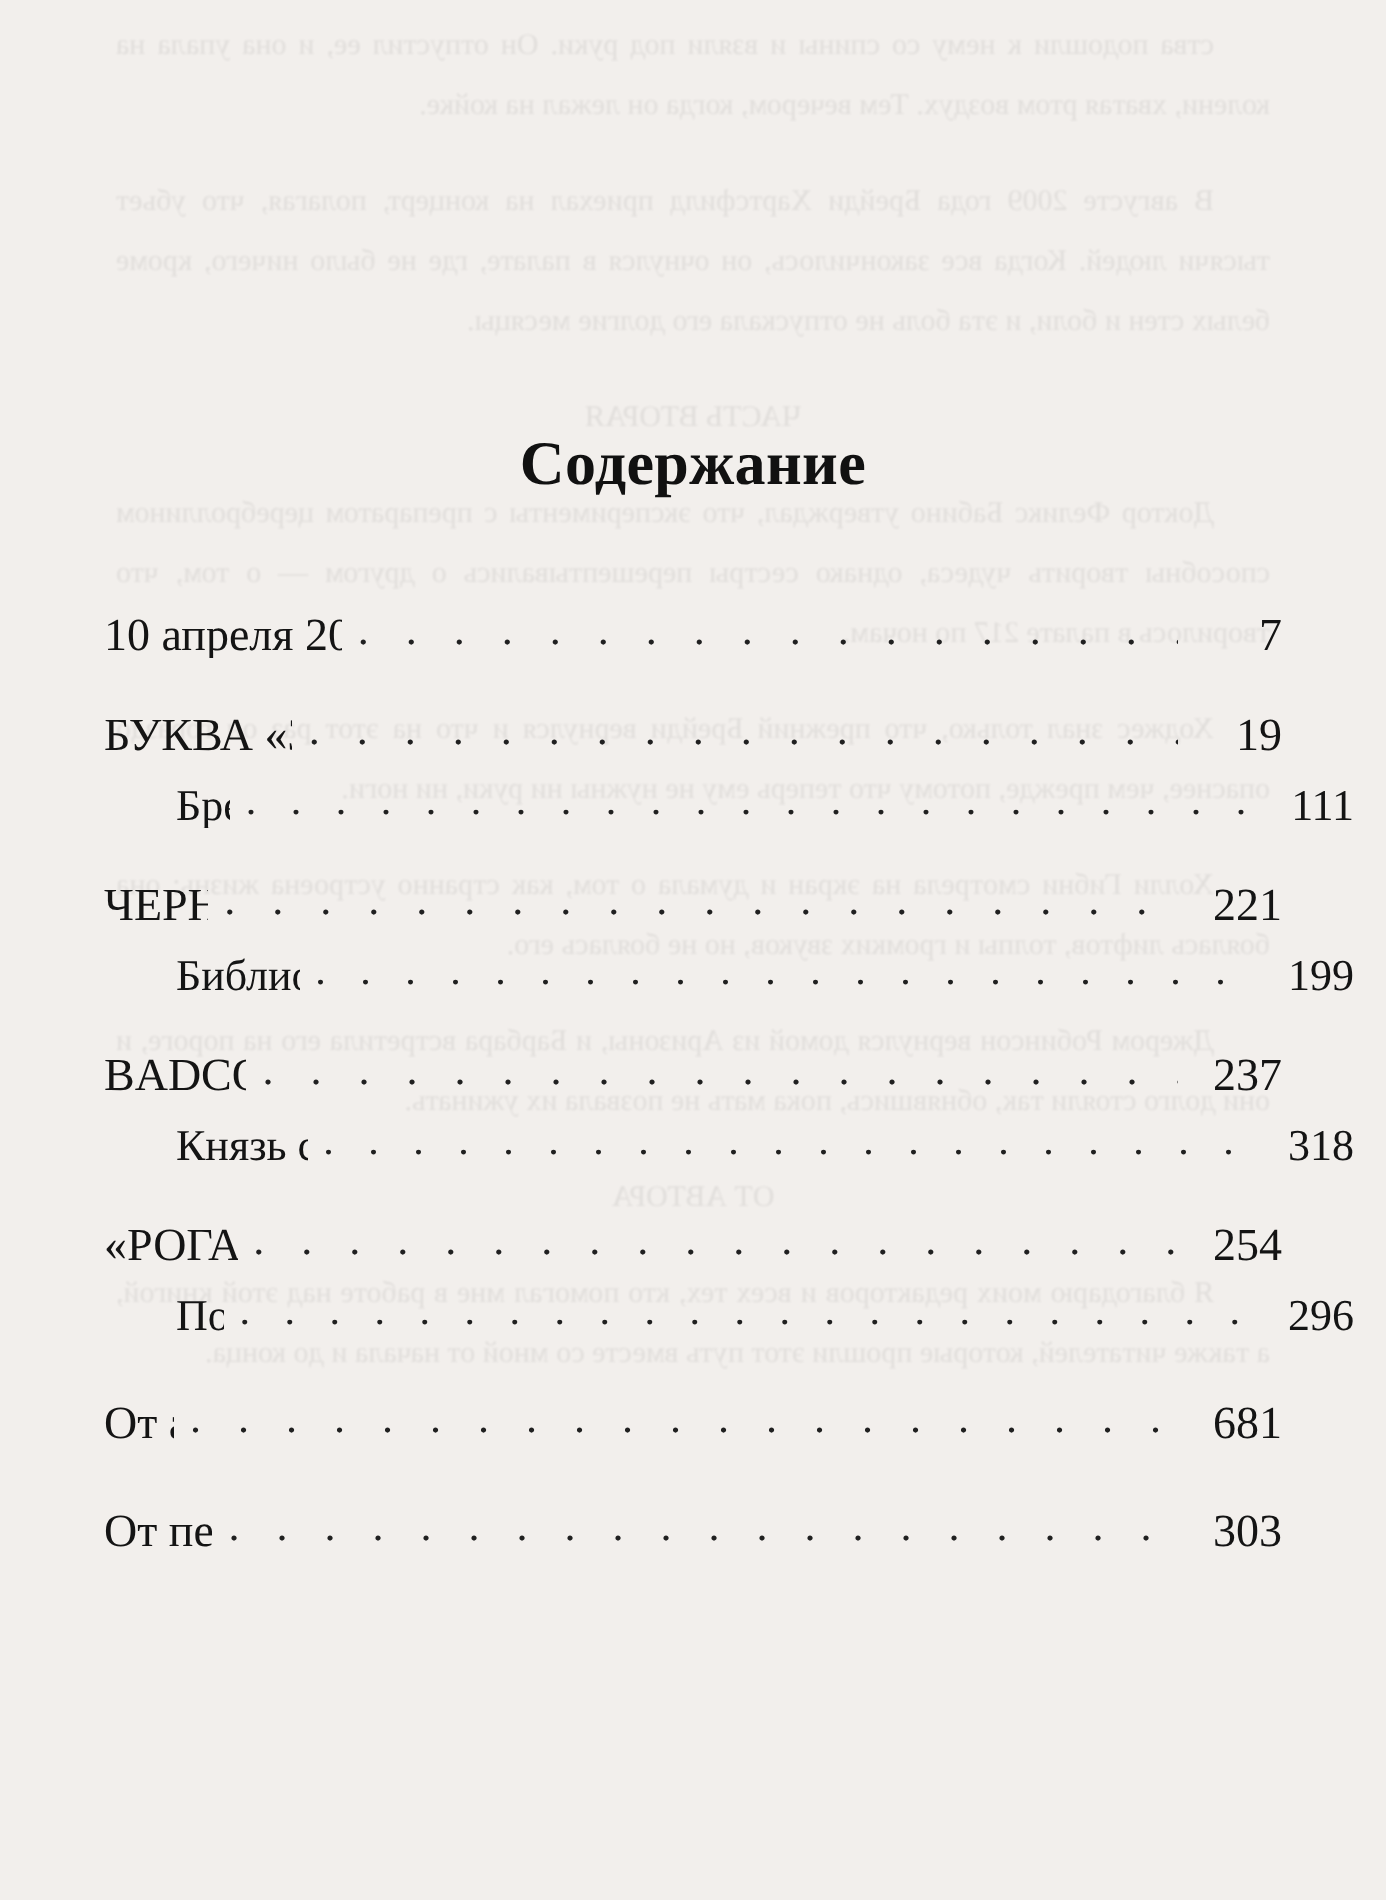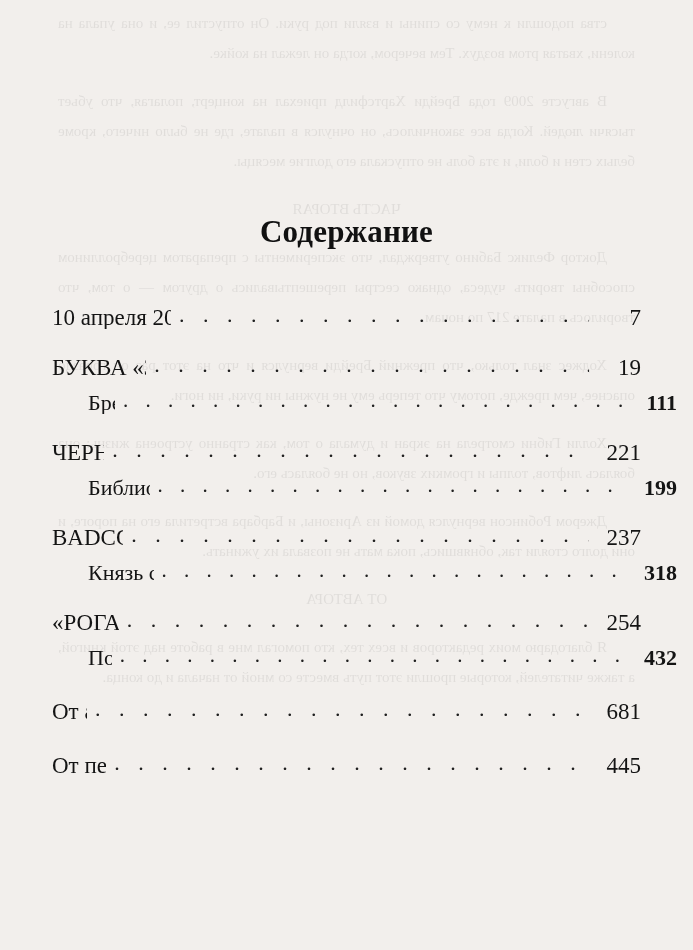--- a/index.html
+++ b/index.html
@@ -92,21 +92,21 @@
 
   .entry .page-num {
     flex: 0 0 auto;
     text-align: right;
     min-width: 46px;
     font-size: 23px;
   }
 
   .level-1 { margin-top: 0; }
   .level-2 { padding-left: 36px; font-size: 22px; }
-  .level-2 .page-num { font-size: 22px; font-weight: bold; }
+  .level-2 .page-num { font-size: 22px; }
   .level-2 .leader { font-size: 21px; letter-spacing: 6px; }
 
   .gap-lg { margin-top: 27px; }
   .gap-sm { margin-top: 12px; }
   .gap-xl { margin-top: 31px; }
 </style>
 </head>
 <body>
 
 <div class="bleed" aria-hidden="true">
@@ -170,29 +170,29 @@
 
     <div class="entry level-1 gap-lg">
       <span class="label">«РОГА И ШКУРЫ»</span>
       <span class="leader">. . . . . . . . . . . . . . . . . . . . . . . . . . . . . . . . . . . . . . . . . . . . . . . . . . . . . . . . .</span>
       <span class="page-num">254</span>
     </div>
 
     <div class="entry level-2 gap-sm">
       <span class="label">Позже</span>
       <span class="leader">. . . . . . . . . . . . . . . . . . . . . . . . . . . . . . . . . . . . . . . . . . . . . . . . . . . . . . . . .</span>
-      <span class="page-num">432</span>
+      <span class="page-num">296</span>
     </div>
 
     <div class="entry level-1 gap-xl">
       <span class="label">От автора</span>
       <span class="leader">. . . . . . . . . . . . . . . . . . . . . . . . . . . . . . . . . . . . . . . . . . . . . . . . . . . . . . . . .</span>
       <span class="page-num">681</span>
     </div>
 
     <div class="entry level-1 gap-xl">
       <span class="label">От переводчика</span>
       <span class="leader">. . . . . . . . . . . . . . . . . . . . . . . . . . . . . . . . . . . . . . . . . . . . . . . . . . . . . . . . .</span>
-      <span class="page-num">445</span>
+      <span class="page-num">303</span>
     </div>
 
   </div>
 </div>
 
 </body></html>

